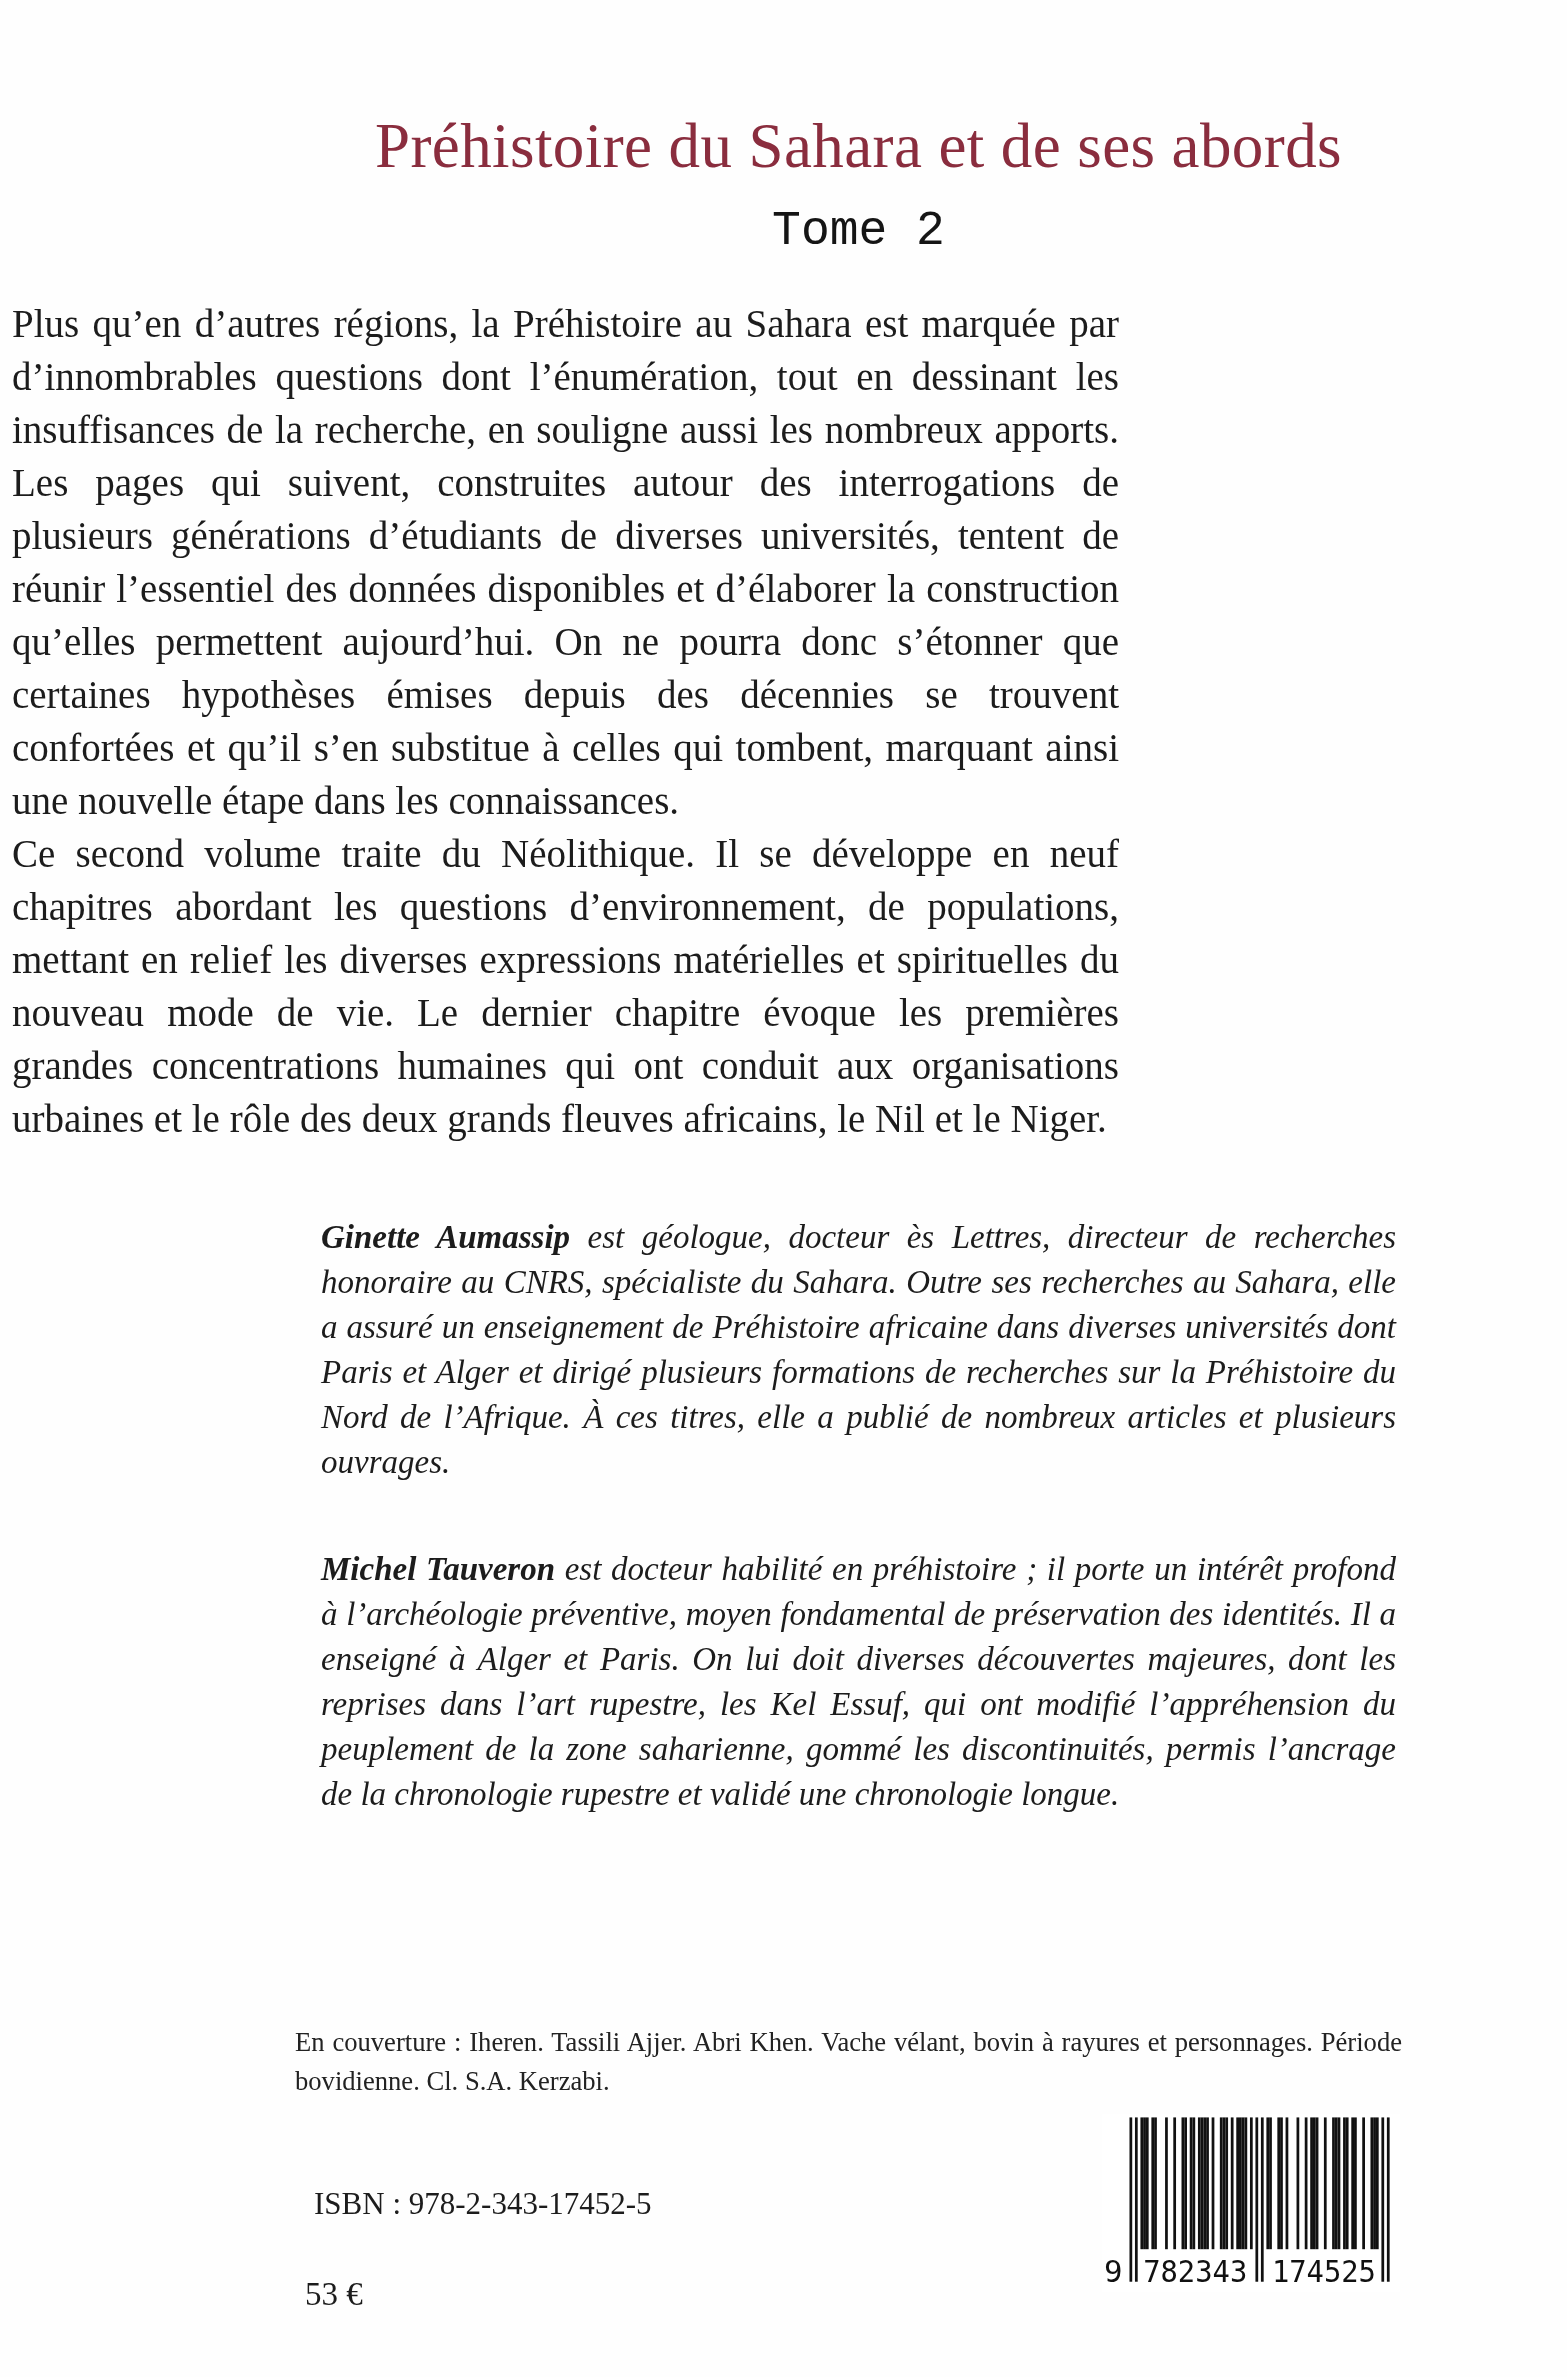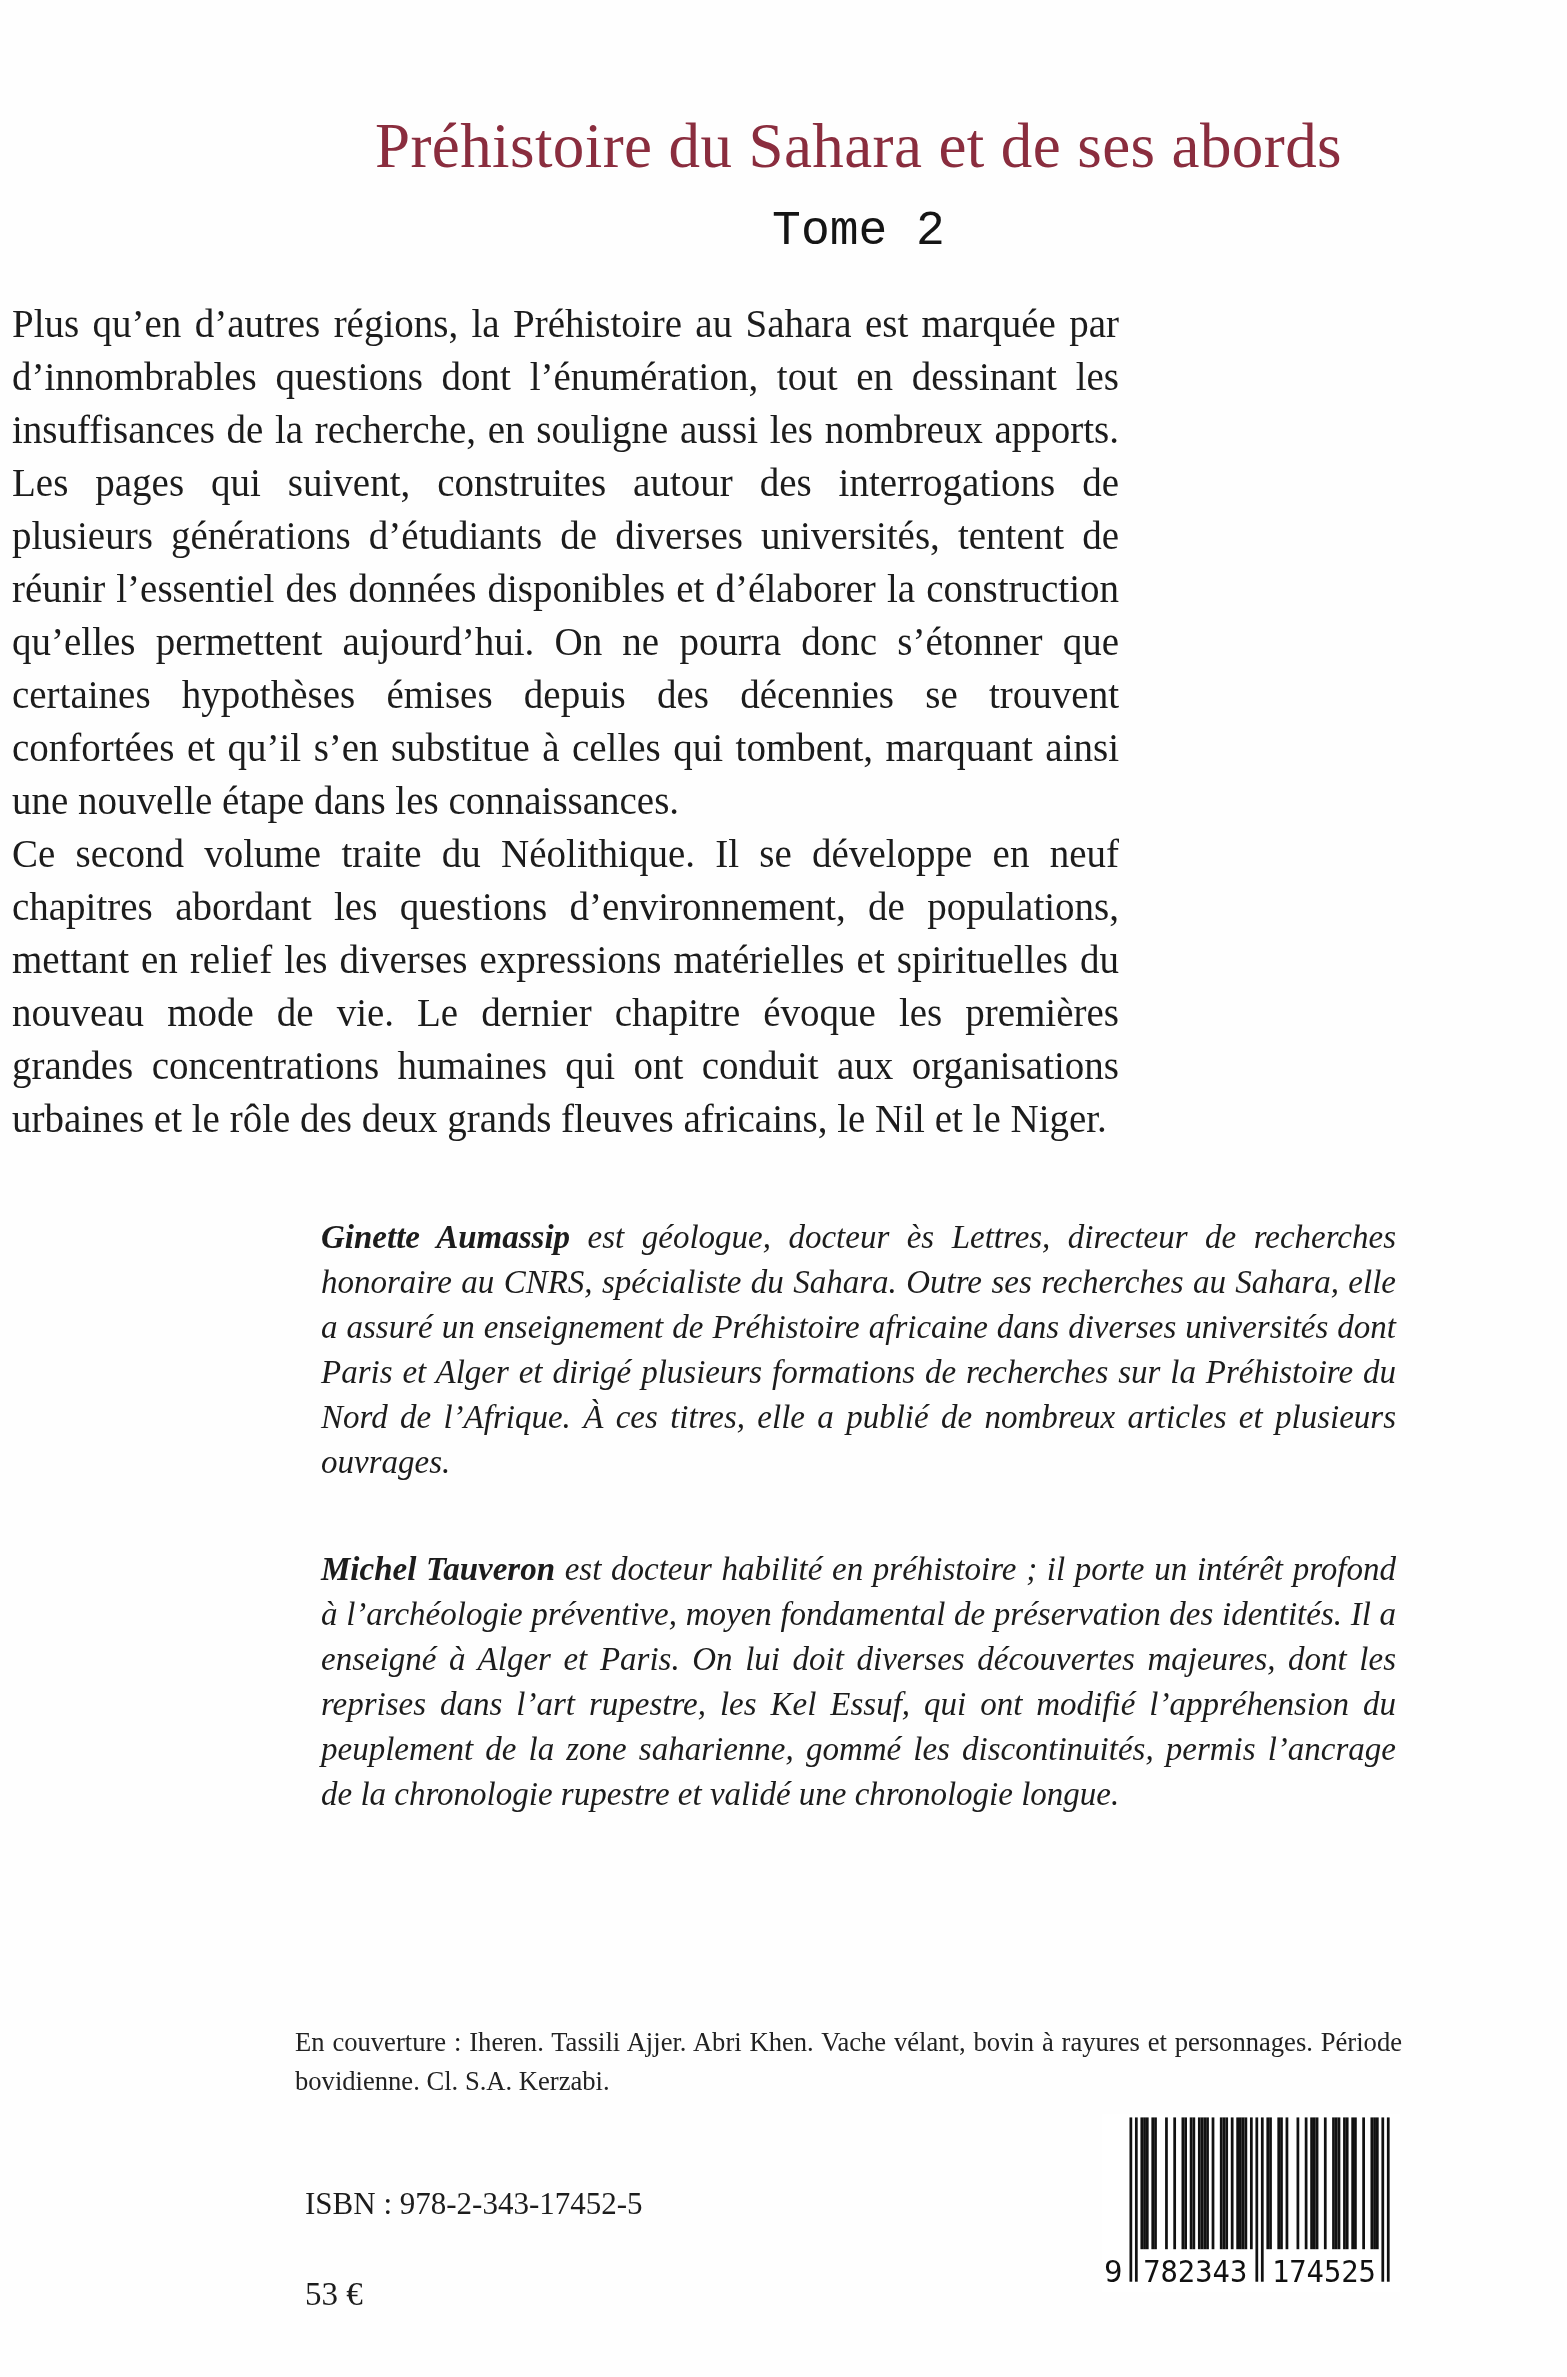--- a/index.html
+++ b/index.html
@@ -66,21 +66,21 @@
     left: 295px;
     top: 1996px;
     width: 1107px;
     font-size: 26.6px;
     line-height: 39px;
     text-align: justify;
     color: #222;
   }
   .isbn {
     position: absolute;
-    left: 305px;
+    left: 314px;
     top: 2186px;
     font-size: 31px;
   }
   .price {
     position: absolute;
     left: 305px;
     top: 2276px;
     font-size: 33px;
   }
   .barcode-box {

